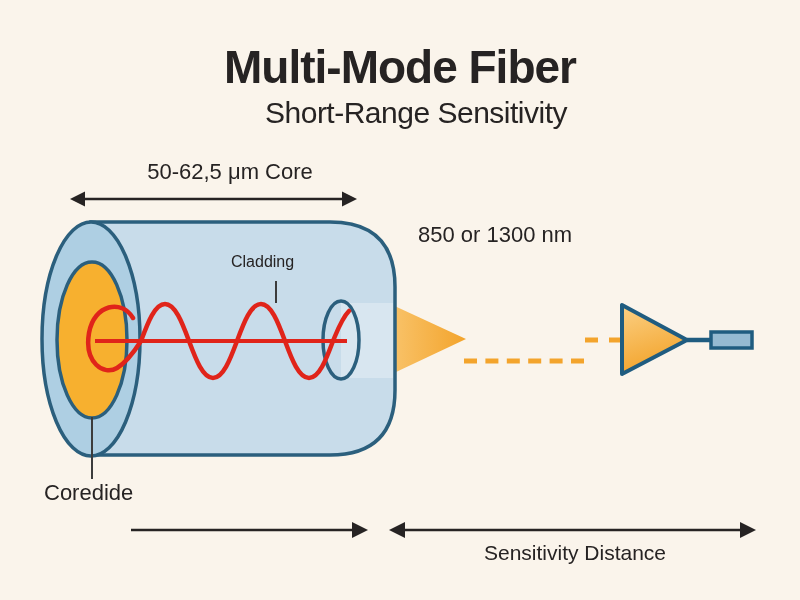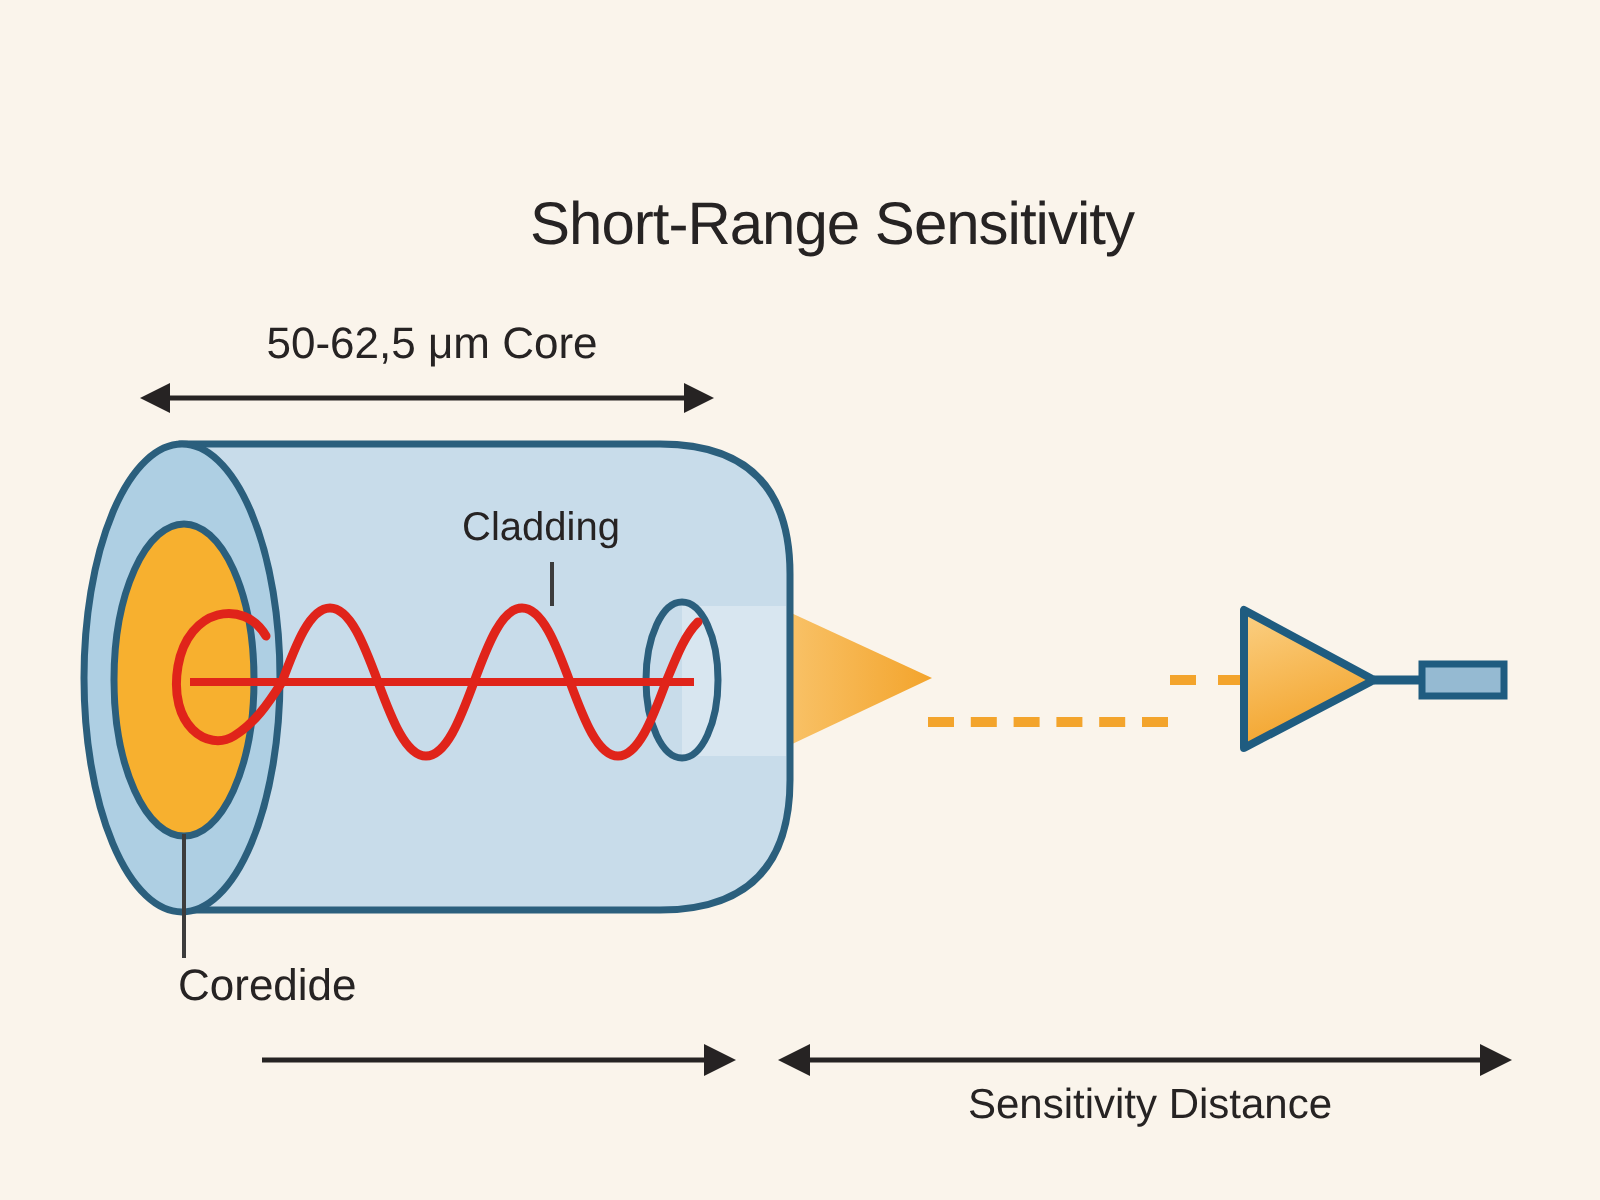--- a/index.html
+++ b/index.html
@@ -16,29 +16,29 @@
   .title{
     left:0;top:40px;width:100%;
     text-align:center;
     font-size:46px;font-weight:700;letter-spacing:-1px;
   }
   .subtitle{
     left:16px;top:96px;width:100%;
     text-align:center;
     font-size:30px;font-weight:500;letter-spacing:-0.5px;
   }
-  .core-size{left:70px;top:159px;width:292px;text-align:center;font-size:22px;font-weight:500;}
-  .cladding{left:231px;top:253px;font-size:20px;font-weight:500;}
+  .core-size{left:84px;top:159px;width:292px;text-align:center;font-size:22px;font-weight:500;}
+  .cladding{left:231px;top:253px;font-size:16px;font-weight:500;}
   .wavelength{left:418px;top:222px;font-size:22px;font-weight:500;}
   .modal{
     left:469px;top:287px;
     font-size:25px;font-weight:500;line-height:30px;
     white-space:pre-line;
   }
-  .corelbl{left:44px;top:480px;font-size:22px;font-weight:500;margin-left:45px;}
+  .corelbl{left:44px;top:480px;font-size:22px;font-weight:500;}
   .operating{left:128px;top:541px;width:246px;text-align:center;font-size:21px;font-weight:500;}
   .transmission{left:392px;top:541px;width:366px;text-align:center;font-size:21px;font-weight:500;}
 </style>
 </head>
 <body>
 
 <div class="stage">
 
   <svg width="800" height="600" viewBox="0 0 800 600">
     <defs>
@@ -100,19 +100,21 @@
       <line x1="131" y1="530" x2="354" y2="530" style="stroke:var(--ink,#262323);stroke-width:2.5"></line>
       <polygon points="368,530 352,522 352,538" style="fill:var(--ink,#262323)"></polygon>
     </g>
     <g>
       <line x1="401" y1="530" x2="744" y2="530" style="stroke:var(--ink,#262323);stroke-width:2.5"></line>
       <polygon points="389,530 405,522 405,538" style="fill:var(--ink,#262323)"></polygon>
       <polygon points="756,530 740,522 740,538" style="fill:var(--ink,#262323)"></polygon>
     </g>
   </svg>
 
+  <div class="txt title">Multi-Mode Fiber</div>
   <div class="txt subtitle">Short-Range Sensitivity</div>
   <div class="txt core-size">50-62,5 μm Core</div>
   <div class="txt cladding">Cladding</div>
+  <div class="txt wavelength">850 or 1300 nm</div>
   <div class="txt corelbl">Coredide</div>
   <div class="txt transmission">Sensitivity Distance</div>
 
 </div>
 
 </body></html>

